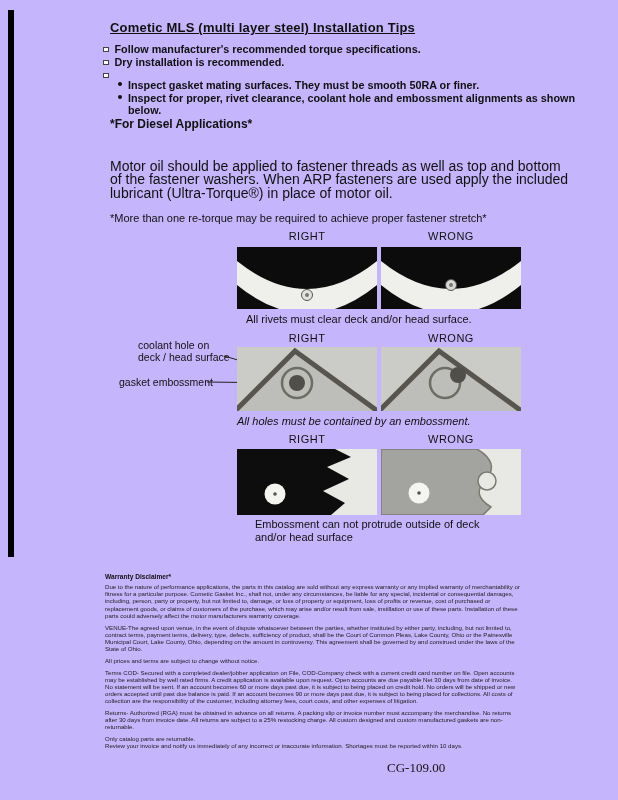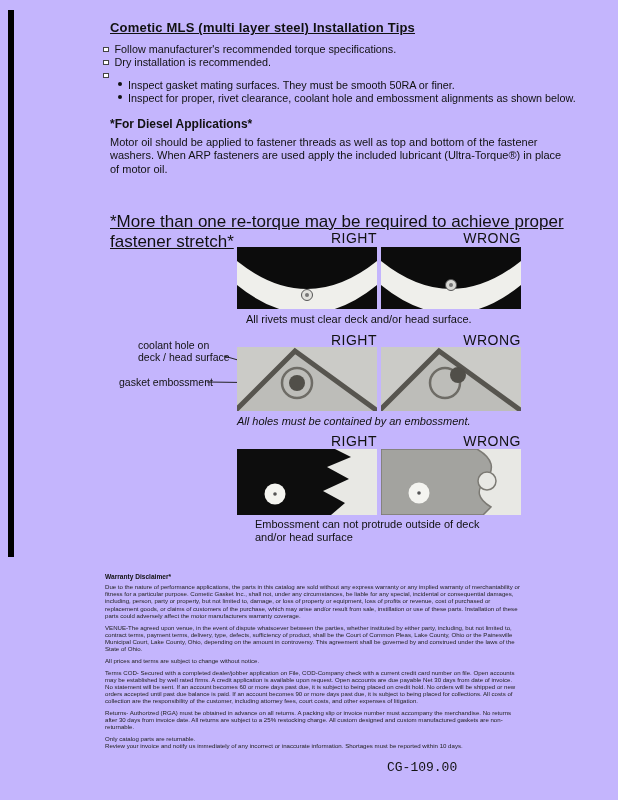--- a/index.html
+++ b/index.html
@@ -4,43 +4,43 @@
 <style>
   html,body{margin:0;padding:0;background:#ffffff;}
   .page{position:relative;width:618px;height:800px;background:#c4b5fd;overflow:hidden;
         font-family:"Liberation Sans", sans-serif;color:#111;}
   .abs{position:absolute;}
 
   .left-bar{left:8px;top:10px;width:6px;height:547px;background:#000;}
 
   .title{left:110px;top:20px;font-size:13px;font-weight:bold;text-decoration:underline;letter-spacing:.2px;}
 
-  .bullets{left:103px;top:43px;width:492px;}
+  .bullets{left:103px;top:43px;width:492px;font-weight:bold;}
   .bullet-row{display:flex;gap:6px;align-items:flex-start;font-size:10.8px;line-height:12.6px;margin-bottom:.5px;}
   .bullet-row.sub{margin-left:15px;}
   .marker-sq{width:3.5px;height:3.5px;border:1px solid #444;margin-top:3.5px;flex:none;background:#fff;}
   .marker-dot{width:4px;height:4px;border-radius:50%;background:#111;margin-top:3.5px;flex:none;}
 
   .diesel-head{left:110px;top:117px;font-size:12px;font-weight:bold;}
-  .para{font-size:11px;line-height:13.4px;width:462px;}
+  .para{font-size:14px;line-height:13.4px;width:462px;margin-top:24px;}
   .p1{left:110px;top:136px;}
   .p2{left:110px;top:170px;}
-  .note{left:110px;top:212px;font-size:17px;text-decoration:underline;}
+  .note{left:110px;top:212px;font-size:11px;}
 
-  .dg-label{font-size:14px;width:140px;text-align:right;letter-spacing:.5px;color:#111;}
+  .dg-label{font-size:11px;width:140px;text-align:center;letter-spacing:.5px;color:#111;}
   .dg-img{display:block;width:140px;}
   .caption{font-size:11px;line-height:12.8px;}
 
   .callout{font-size:10.5px;line-height:11.6px;color:#111;}
 
   .warr-wrap{left:105px;top:573px;width:416px;}
   .warr-head{font-size:6.6px;font-weight:bold;margin:0 0 3px 0;}
   .warr{font-size:6.1px;line-height:7.2px;color:#222;margin:0 0 4.5px 0;}
 
-  .footer{left:387px;top:760px;font-family:Liberation Mono, monospace;font-size:13px;color:#111;}
+  .footer{left:387px;top:760px;font-family:Liberation Serif, serif;font-size:13px;color:#111;}
 </style>
 </head>
 <body>
 
 <div class="page">
 
   <div class="abs left-bar"></div>
 
   <div class="abs title">Cometic MLS (multi layer steel) Installation Tips</div>
 

